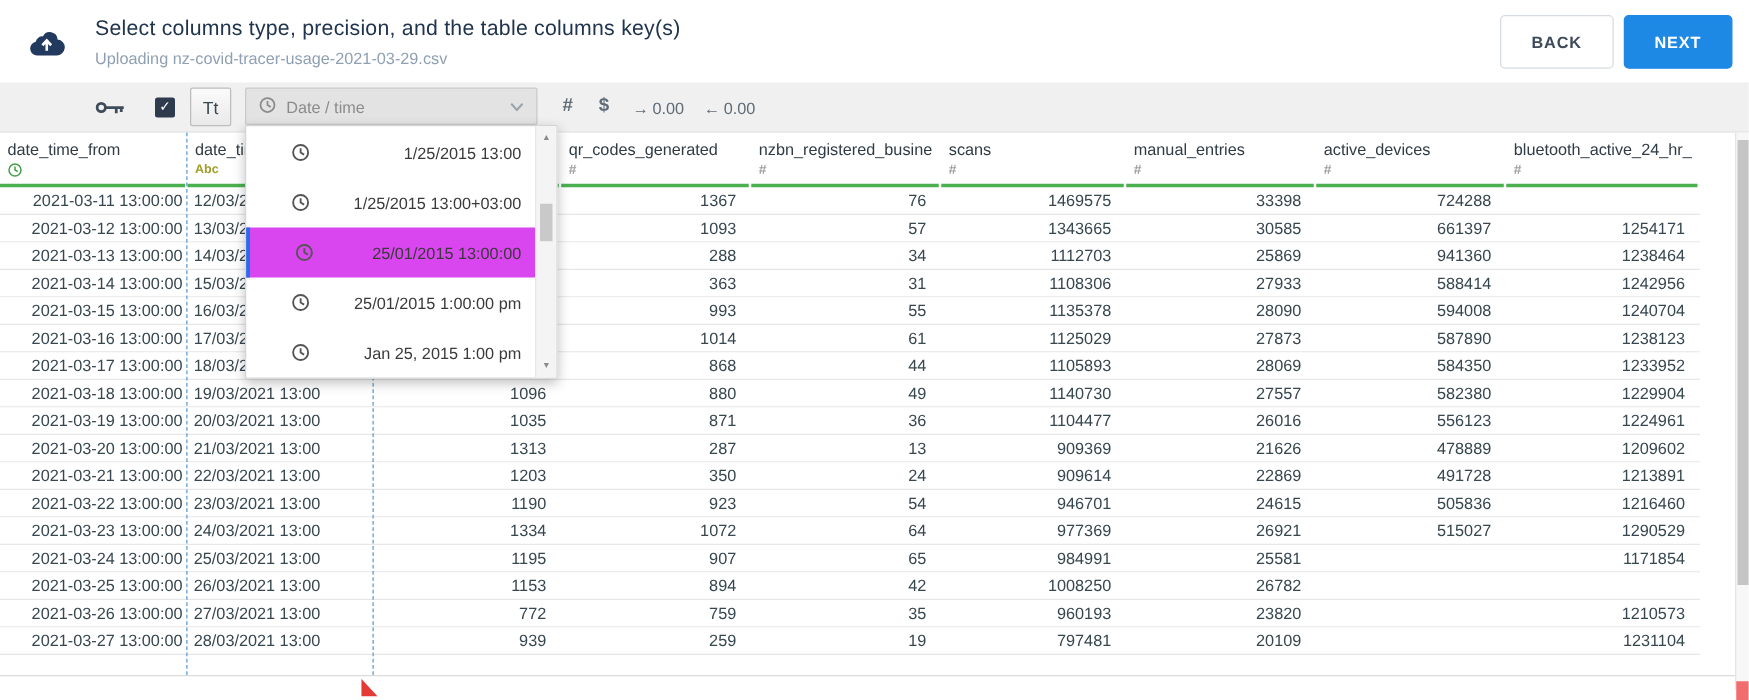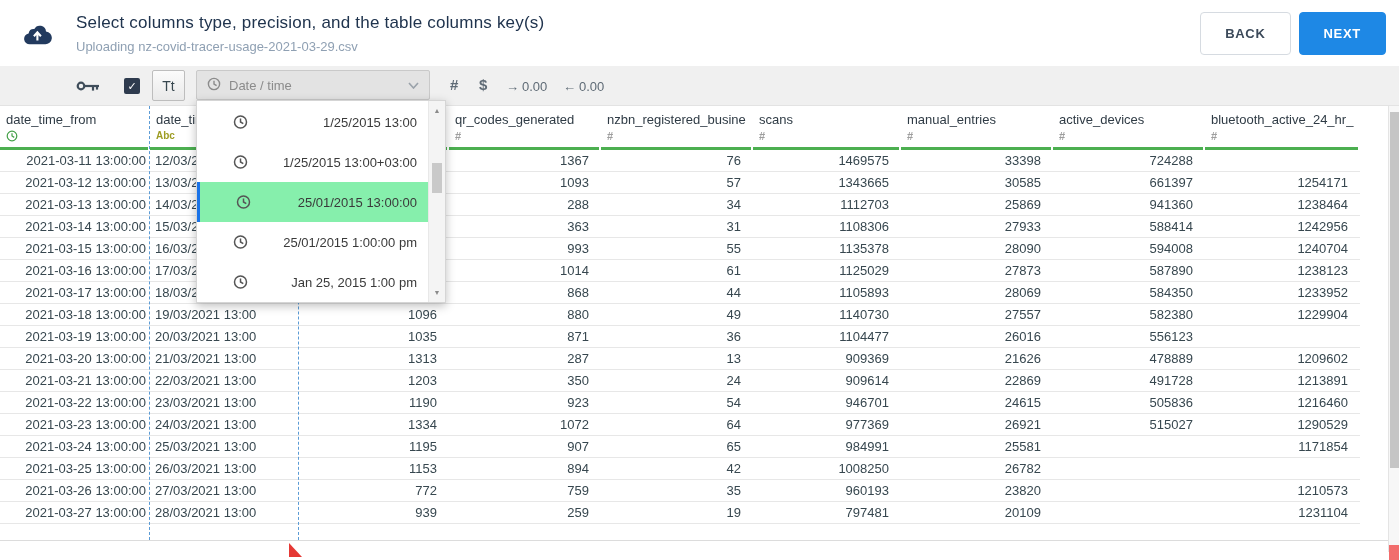--- a/index.html
+++ b/index.html
@@ -64,21 +64,21 @@
   .dash.left { left:149px; }
   .dash.right { left:298px; }
 
   
   .dropdown { position:absolute; left:196px; top:100px; width:250px; height:203px; background:#fff;
     border:1px solid #d5d5d5; box-shadow:0 3px 9px rgba(0,0,0,.25); z-index:100; }
   .dd-items { position:absolute; left:0; top:1px; right:17px; bottom:1px; }
   .dd-item { position:relative; height:40px; display:flex; align-items:center;
     justify-content:flex-end; padding-right:11px; font-size:13px; color:#3a3a3a; cursor:pointer; }
   .dd-item .clk { position:absolute; left:36px; top:50%; transform:translateY(-50%); display:flex; }
-  .dd-item.selected { background:#86efac; border-left:3px solid #1a73e8; }
+  .dd-item.selected { background:#d946ef; border-left:3px solid #1a73e8; }
   .dd-scroll { position:absolute; right:0; top:0; width:17px; height:100%; background:#f4f4f4;
     border-left:1px solid #e8e8e8; cursor:pointer; }
   .dd-arrow { position:absolute; left:0; width:100%; height:13px; font-size:7px; color:#8b8b8b;
     text-align:center; line-height:13px; cursor:pointer; }
   .dd-arrow.up { top:3px; } .dd-arrow.down { bottom:3px; }
   .dd-thumb { position:absolute; left:3px; top:62px; width:10px; height:30px; background:#c9c9c9; }
 
   
   .vscroll { position:absolute; right:0; top:106px; width:11px; height:446px; background:#f7f7f7;
     border-left:1px solid #e4e4e4; cursor:pointer; }
@@ -286,20 +286,21 @@
     </div>
     <div class="row">
       <div class="cell" style="width: 150px; text-align: right; padding-right: 4px;">2021-03-19 13:00:00</div>
       <div class="cell" style="width: 149px; text-align: left; padding-left: 5px;">20/03/2021 13:00</div>
       <div class="cell" style="width: 150px; text-align: right; padding-right: 12px;">1035</div>
       <div class="cell" style="width: 152px; text-align: right; padding-right: 12px;">871</div>
       <div class="cell" style="width: 152px; text-align: right; padding-right: 12px;">36</div>
       <div class="cell" style="width: 148px; text-align: right; padding-right: 12px;">1104477</div>
       <div class="cell" style="width: 152px; text-align: right; padding-right: 12px;">26016</div>
       <div class="cell" style="width: 152px; text-align: right; padding-right: 12px;">556123</div>
+      <div class="cell" style="width: 155px; text-align: right; padding-right: 12px;">1224961</div>
     </div>
     <div class="row">
       <div class="cell" style="width: 150px; text-align: right; padding-right: 4px;">2021-03-20 13:00:00</div>
       <div class="cell" style="width: 149px; text-align: left; padding-left: 5px;">21/03/2021 13:00</div>
       <div class="cell" style="width: 150px; text-align: right; padding-right: 12px;">1313</div>
       <div class="cell" style="width: 152px; text-align: right; padding-right: 12px;">287</div>
       <div class="cell" style="width: 152px; text-align: right; padding-right: 12px;">13</div>
       <div class="cell" style="width: 148px; text-align: right; padding-right: 12px;">909369</div>
       <div class="cell" style="width: 152px; text-align: right; padding-right: 12px;">21626</div>
       <div class="cell" style="width: 152px; text-align: right; padding-right: 12px;">478889</div>

